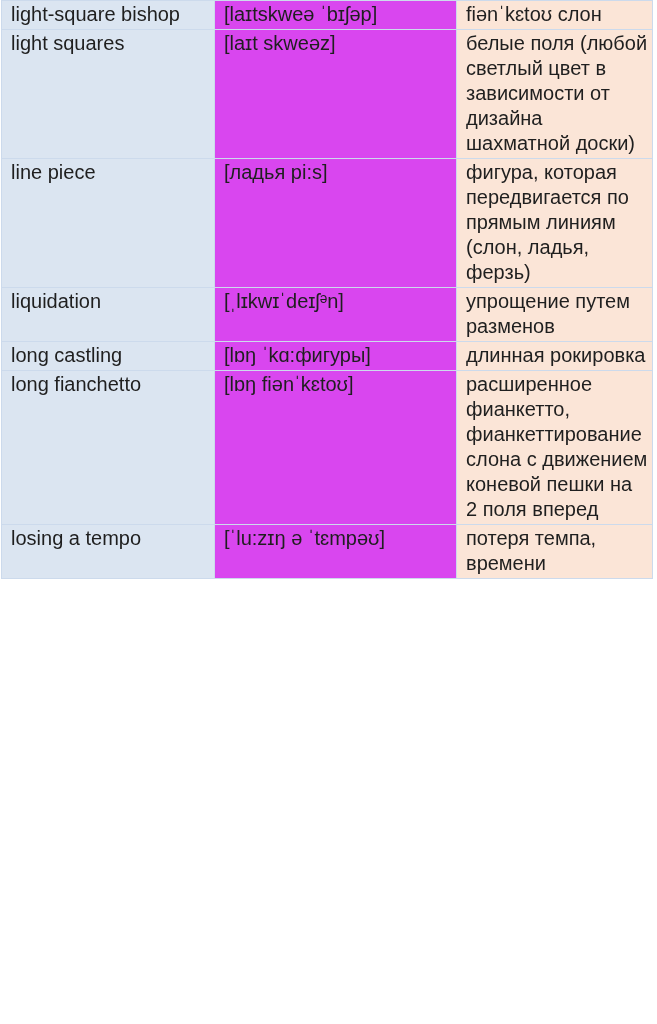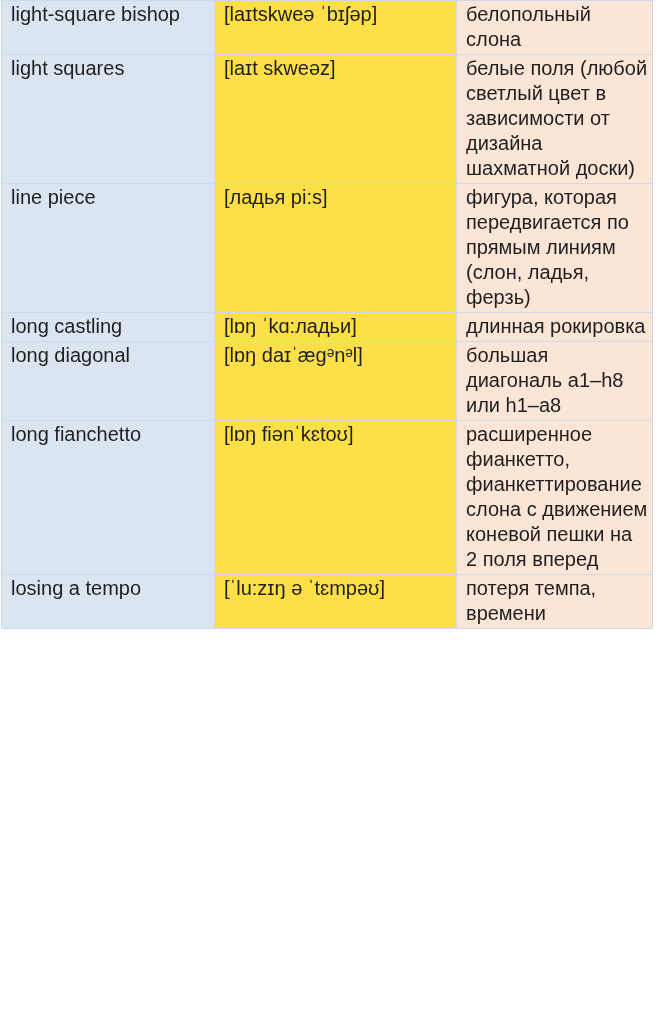--- a/index.html
+++ b/index.html
@@ -23,58 +23,58 @@
     border: 1px solid #ccdaec;
     vertical-align: top;
     font-size: 20px;
     line-height: 25px;
     color: #1f1f1f;
     padding: 1px 4px 2px 9px;
     overflow: hidden;
     word-wrap: break-word;
   }
   td.term { background: #dbe5f1; }
-  td.ipa  { background: #fde047; }
+  td.ipa  { background: #d946ef; }
   td.ru   { background: #fbe5d7; white-space: pre-wrap; }
 </style>
 </head>
 <body>
 
 <div class="page">
   <table class="dict">
     <colgroup>
       <col class="c-term">
         <col class="c-ipa">
         <col class="c-ru">
     </colgroup>
     <tbody>
       <tr>
         <td class="term">light-square bishop</td>
         <td class="ipa">[laɪtskweə ˈbɪʃəp]</td>
-        <td class="ru">белопольный слона</td>
+        <td class="ru">fiənˈkɛtoʊ слон</td>
       </tr>
       <tr>
         <td class="term">light squares</td>
         <td class="ipa">[laɪt skweəz]</td>
         <td class="ru">белые поля (любой светлый цвет в зависимости от дизайна шахматной доски)</td>
       </tr>
       <tr>
         <td class="term">line piece</td>
         <td class="ipa">[ладья pi:s]</td>
         <td class="ru">фигура, которая передвигается по прямым линиям (слон, ладья, ферзь)</td>
       </tr>
       <tr>
-        <td class="term">long castling</td>
-        <td class="ipa">[lɒŋ ˈkɑ:ладьи]</td>
-        <td class="ru">длинная рокировка</td>
+        <td class="term">liquidation</td>
+        <td class="ipa">[ˌlɪkwɪˈdeɪʃᵊn]</td>
+        <td class="ru">упрощение путем разменов</td>
       </tr>
       <tr>
-        <td class="term">long diagonal</td>
-        <td class="ipa">[lɒŋ daɪˈægᵊnᵊl]</td>
-        <td class="ru">большая диагональ a1–h8 или h1–a8</td>
+        <td class="term">long castling</td>
+        <td class="ipa">[lɒŋ ˈkɑ:фигуры]</td>
+        <td class="ru">длинная рокировка</td>
       </tr>
       <tr>
         <td class="term">long fianchetto</td>
         <td class="ipa">[lɒŋ fiənˈkɛtoʊ]</td>
         <td class="ru">расширенное фианкетто, фианкеттирование слона с движением коневой пешки на 2 поля вперед</td>
       </tr>
       <tr>
         <td class="term">losing a tempo</td>
         <td class="ipa">[ˈlu:zɪŋ ə ˈtɛmpəʊ]</td>
         <td class="ru">потеря темпа, времени</td>

